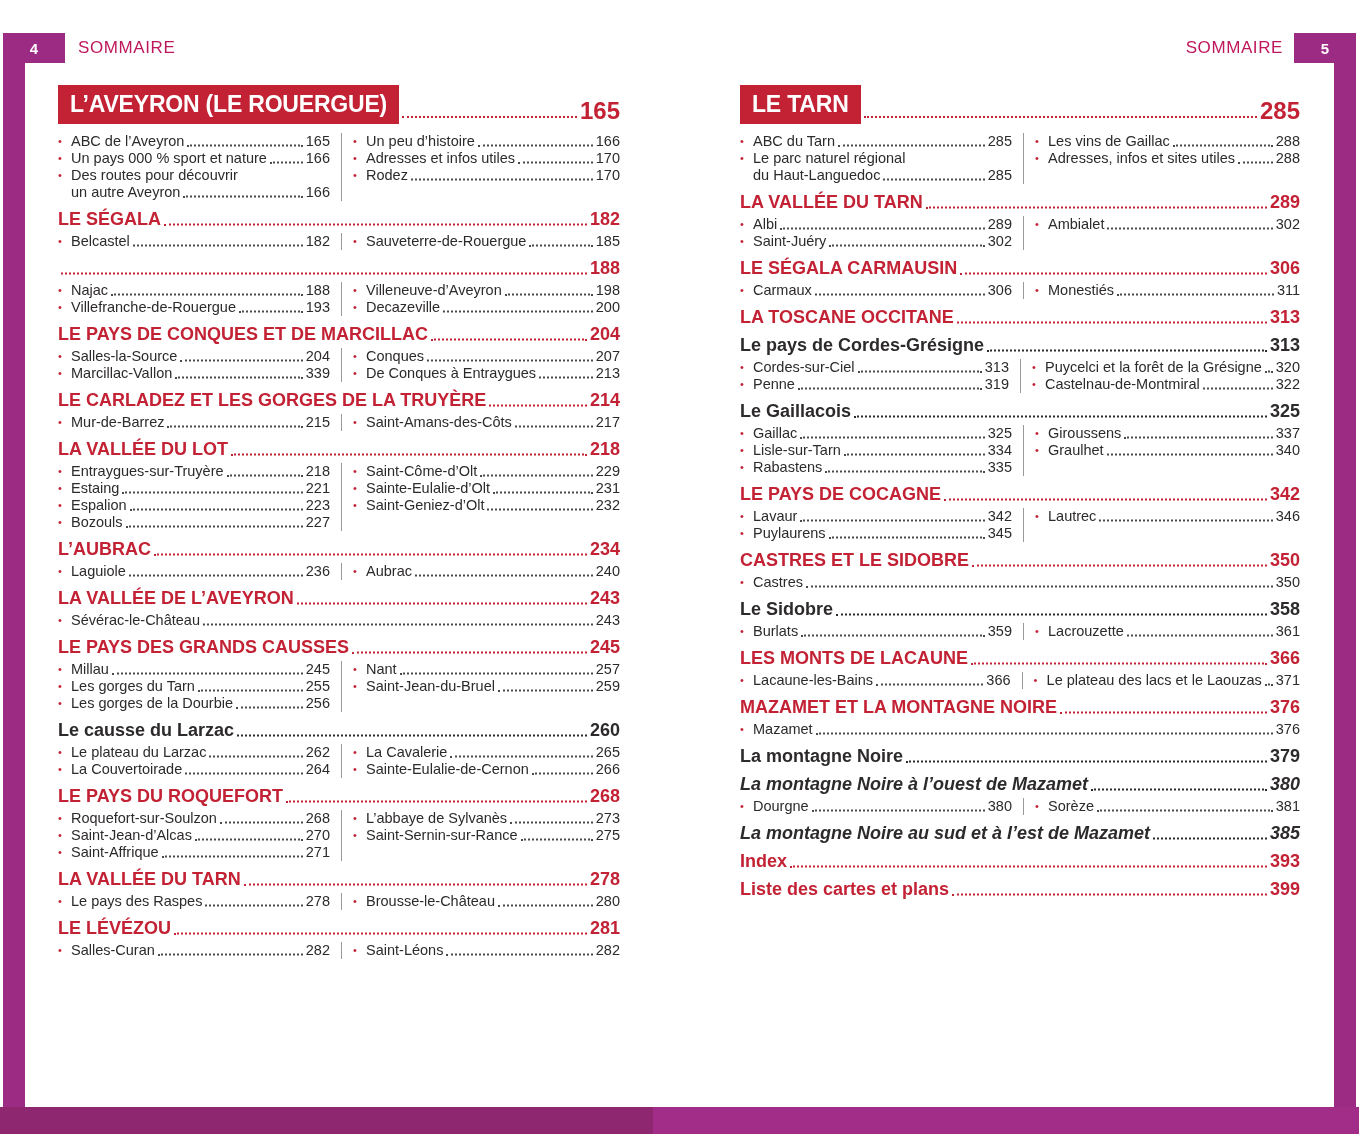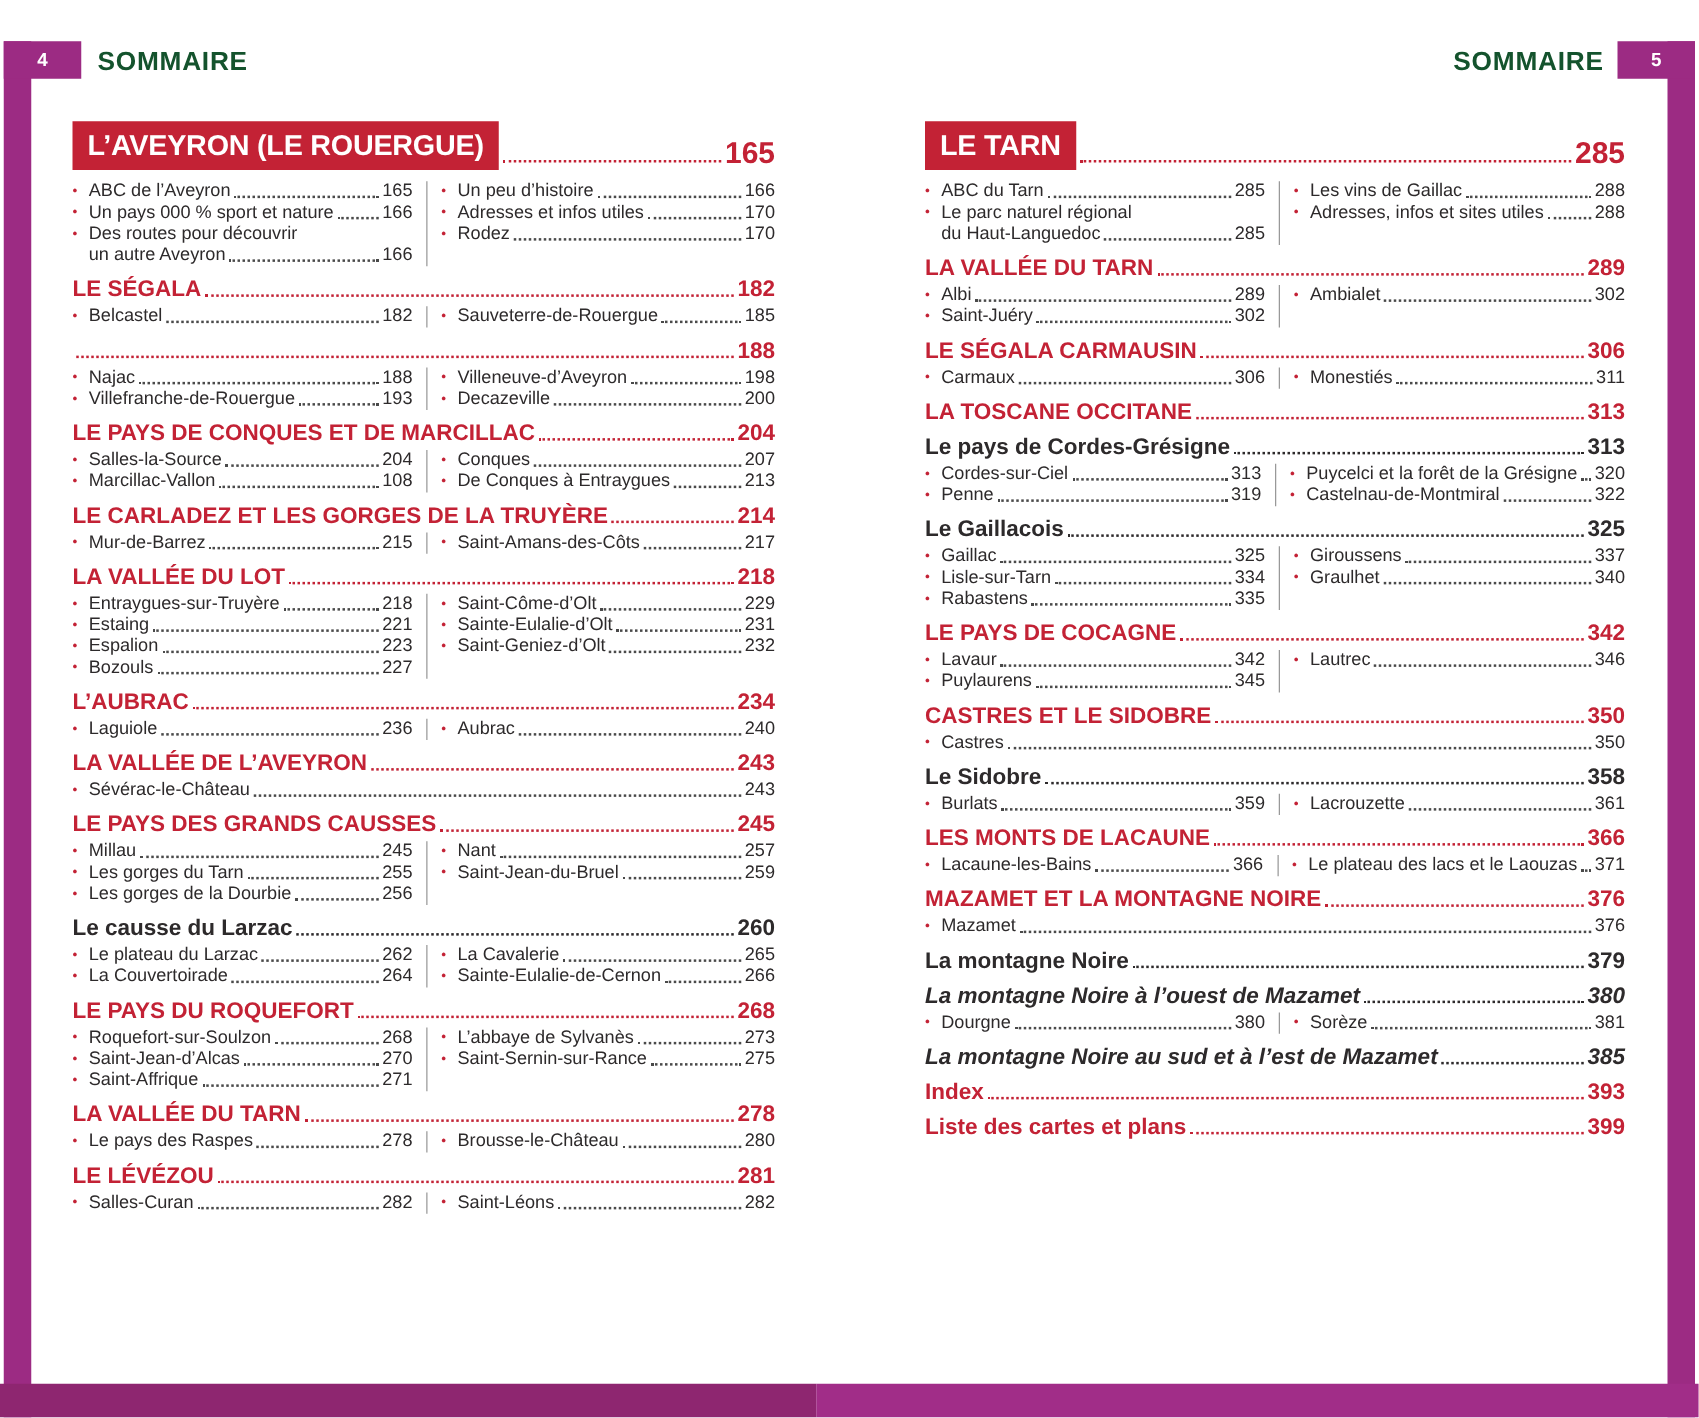--- a/index.html
+++ b/index.html
@@ -8,38 +8,38 @@
     font-family:"Liberation Sans","DejaVu Sans",sans-serif;color:#2d2a2b;
     overflow:hidden;
   }
   
   .bar-left{position:absolute;left:3px;top:33px;width:22px;bottom:0;background:#9C2B83;}
   .bar-right{position:absolute;right:3px;top:33px;width:22px;bottom:0;background:#9C2B83;}
   .badge{position:absolute;top:33px;height:30px;width:62px;background:#9C2B83;color:#fff;
          font-weight:bold;font-size:15px;display:flex;align-items:center;justify-content:center;}
   .badge.left{left:3px;}
   .badge.right{right:3px;}
-  .sommaire{position:absolute;top:38px;color:#14532d;font-weight:bold;font-size:21px;letter-spacing:.6px;}
+  .sommaire{position:absolute;top:38px;color:#be185d;font-weight:normal;font-size:17px;letter-spacing:.6px;}
   .sommaire.left{left:78px;}
   .sommaire.right{right:76px;}
   .footer-l{position:absolute;left:0;bottom:0;width:653px;height:27px;background:#8E2670;}
   .footer-r{position:absolute;left:653px;right:0;bottom:0;height:27px;background:#A12D88;}
 
   
   .page-content{position:absolute;top:85px;}
   #page-left-content{left:58px;width:562px;}
   #page-right-content{left:740px;width:560px;}
 
   .row{display:flex;align-items:flex-end;}
   .dots{flex:1;border-bottom:2px dotted #4a4a4a;margin:0 3px;transform:translateY(-3.5px);min-width:8px;}
 
   
   .main{margin:0 0 9px 0;}
   .mainbox{background:#C32235;color:#fff;font-weight:bold;font-size:23px;line-height:26px;
-           padding:6px 12px 7px 12px;letter-spacing:-.2px;white-space:nowrap;margin-top:12px;}
+           padding:6px 12px 7px 12px;letter-spacing:-.2px;white-space:nowrap;}
   .main .dots{border-color:#C32235;transform:translateY(-6px);}
   .main .pg{color:#C32235;font-weight:bold;font-size:24px;line-height:26px;}
 
   
   .sec{font-weight:bold;font-size:18px;line-height:19px;margin:9px 0 4px 0;}
   .sec .pg{font-weight:bold;}
   .sec.red{color:#C32235;}
   .sec.red .dots{border-color:#C32235;}
   .sec.black{color:#2d2a2b;justify-content:center;}
   .sec.black .dots{border-color:#2d2a2b;}
@@ -189,21 +189,21 @@
         <div class="row entry">
           <span class="bullet">•</span>
           <span class="label">Salles-la-Source</span>
           <span class="dots"></span>
           <span class="pg">204</span>
         </div>
         <div class="row entry">
           <span class="bullet">•</span>
           <span class="label">Marcillac-Vallon</span>
           <span class="dots"></span>
-          <span class="pg">108</span>
+          <span class="pg">339</span>
         </div>
       </div>
       <div class="col-right">
         <div class="row entry">
           <span class="bullet">•</span>
           <span class="label">Conques</span>
           <span class="dots"></span>
           <span class="pg">207</span>
         </div>
         <div class="row entry">

